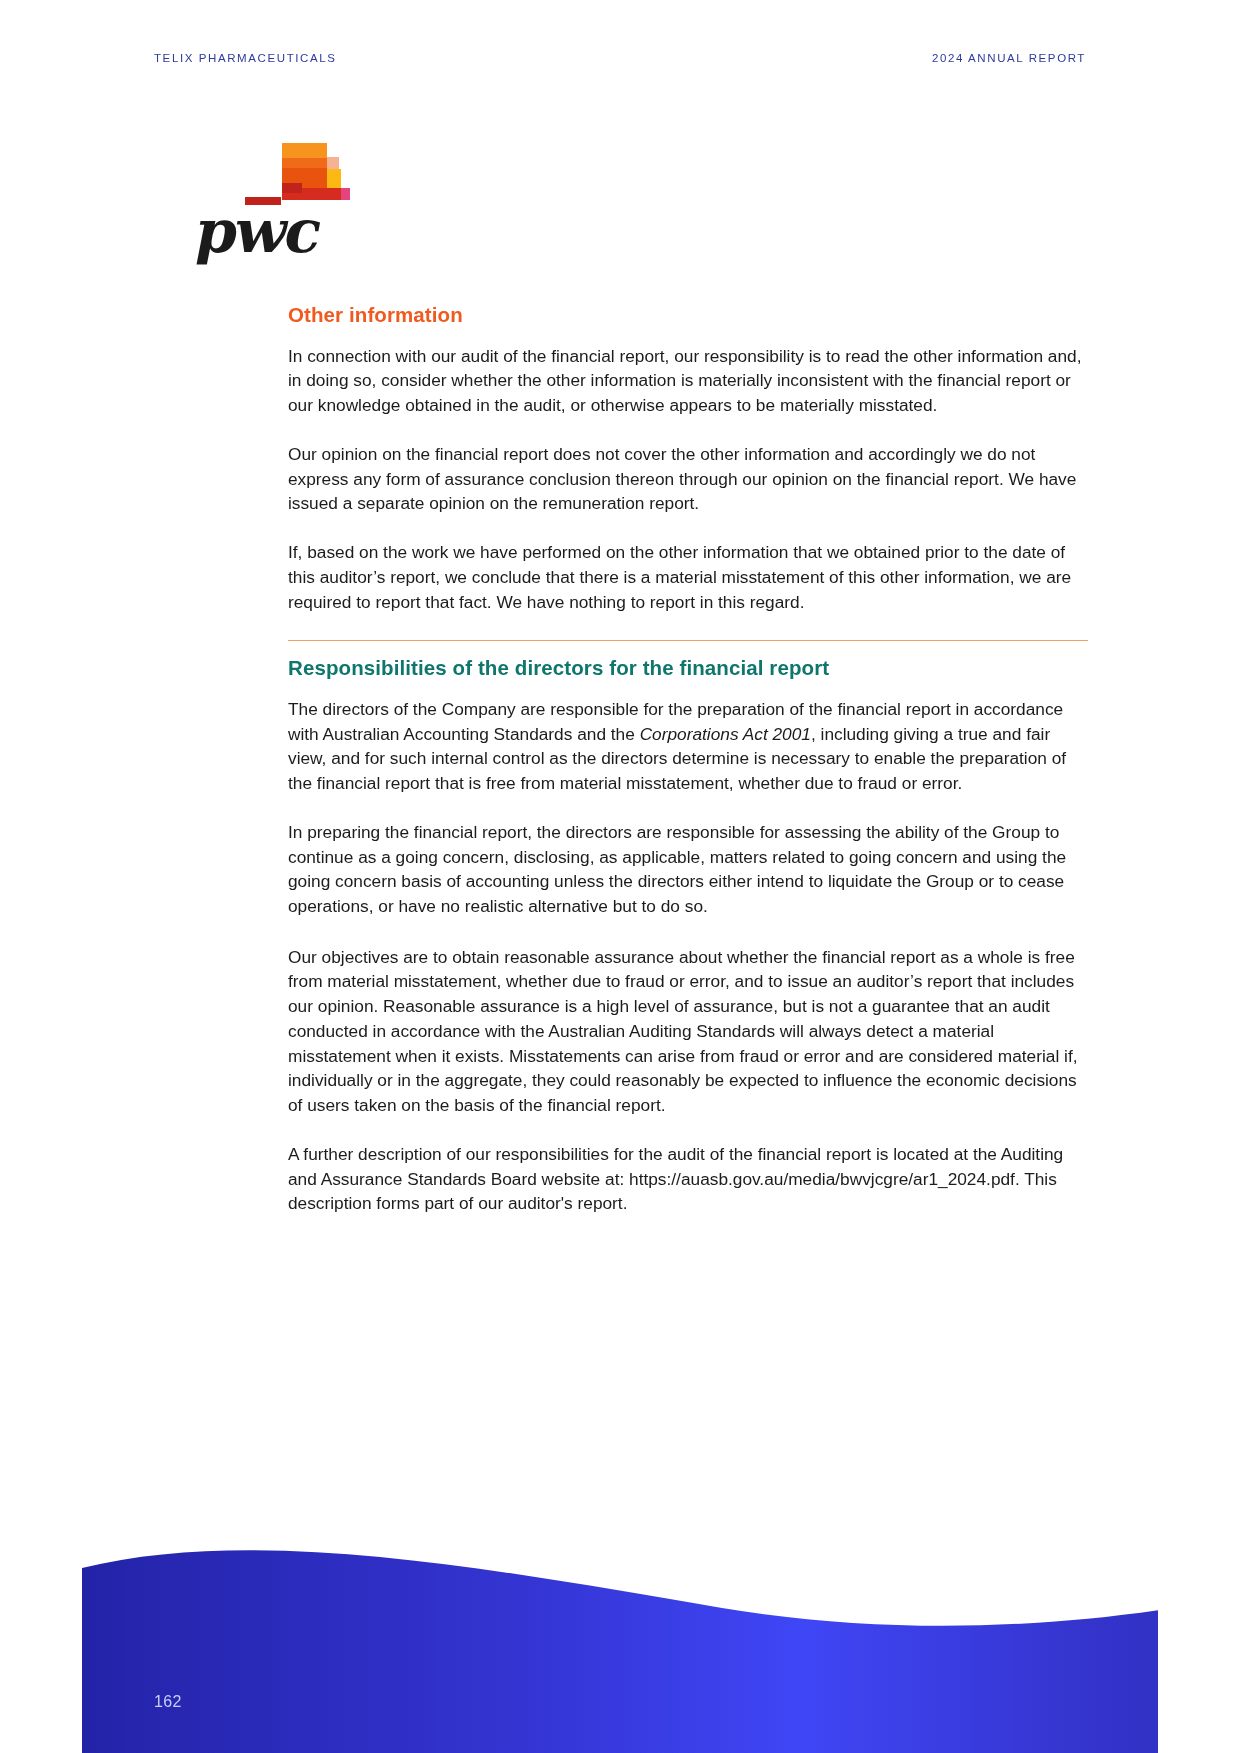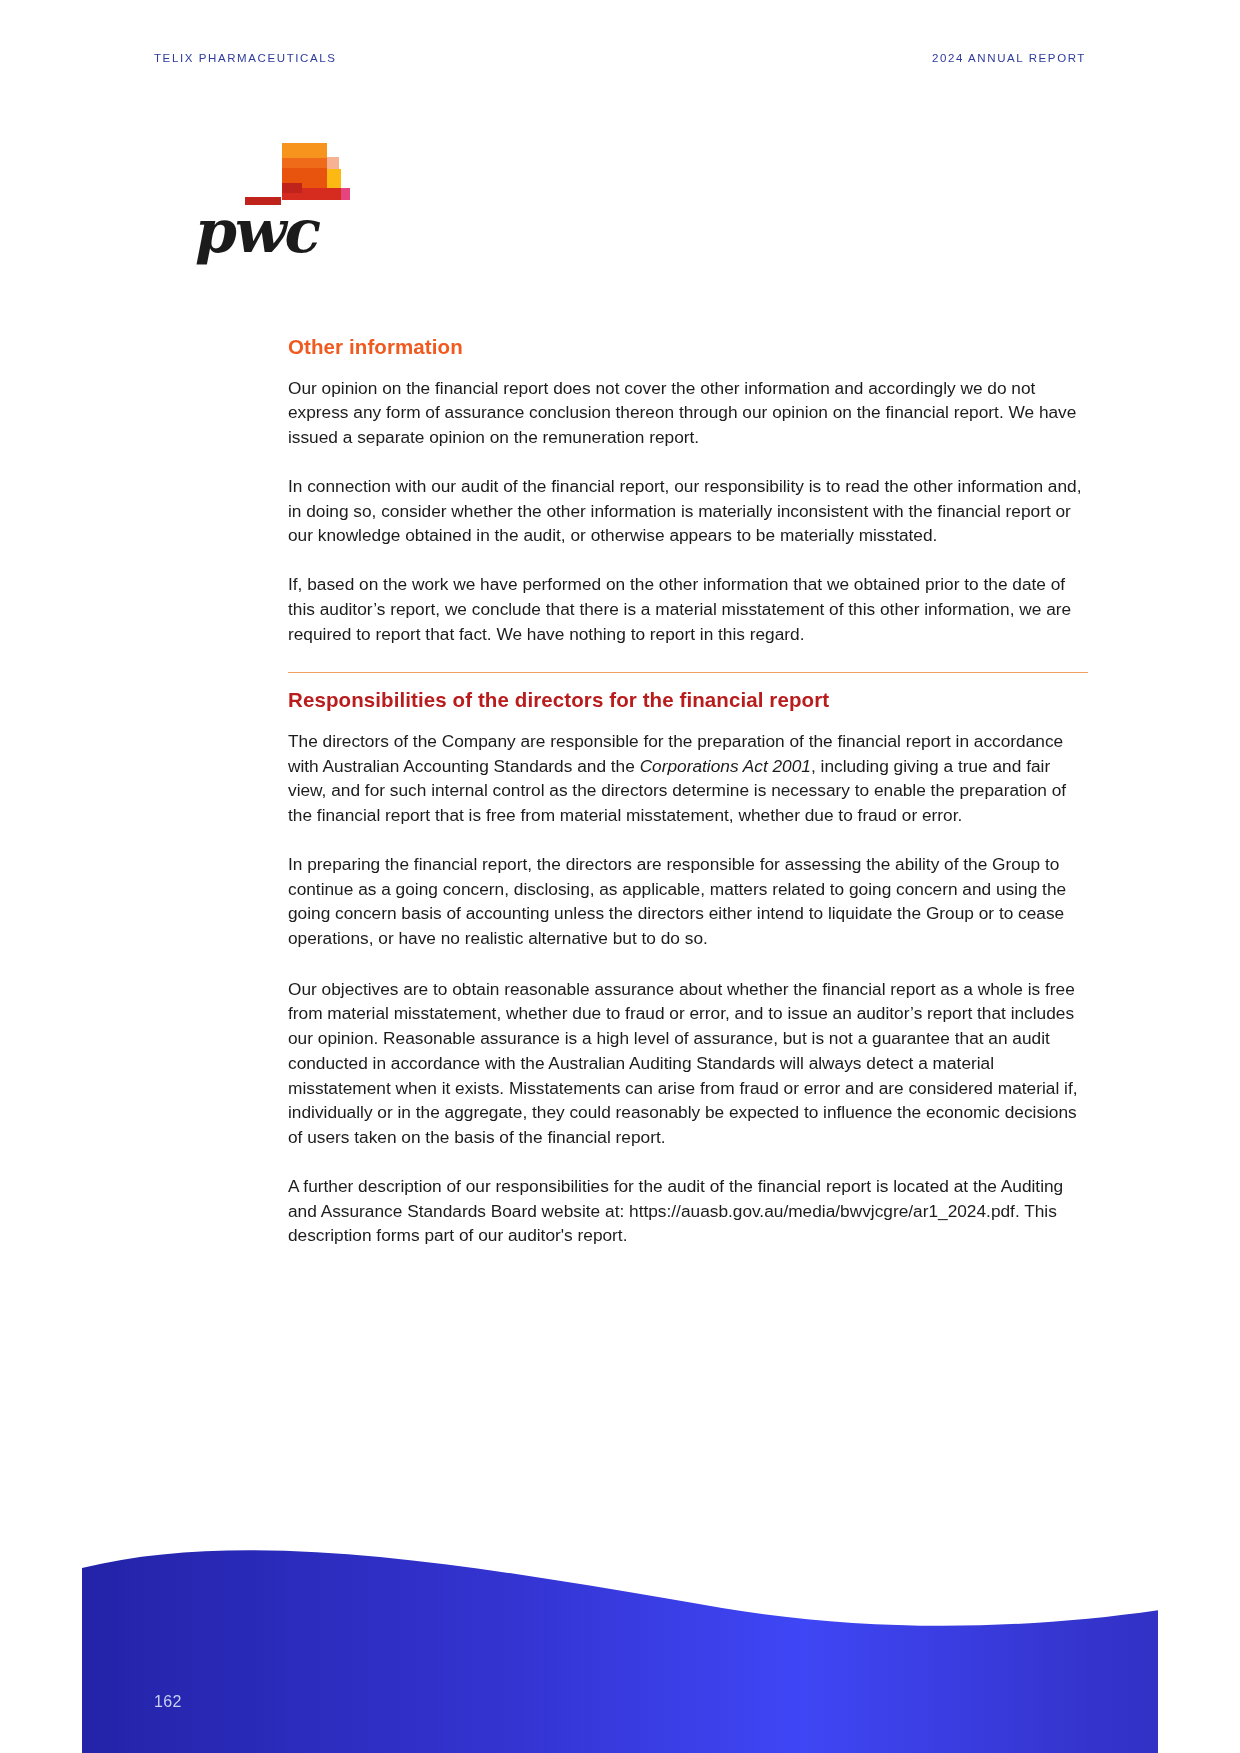--- a/index.html
+++ b/index.html
@@ -65,35 +65,35 @@
     font-style: italic;
     color: #1b1b1b;
     letter-spacing: -2px;
     line-height: 1;
   }
 
   
   .content {
     position: absolute;
     left: 206px;
-    top: 334px;
+    top: 302px;
     width: 800px;
   }
   h1.section-title {
     font-size: 20.5px;
     font-weight: 700;
     color: #f05a1e;
     margin: 0 0 16px 0;
     line-height: 1.25;
     letter-spacing: 0.1px;
   }
   h2.rule-title {
     font-size: 20.5px;
     font-weight: 700;
-    color: #b91c1c;
+    color: #0f766e;
     margin: 0 0 16px 0;
     padding-top: 14px;
     border-top: 1.4px solid #f0a060;
     line-height: 1.25;
     letter-spacing: 0.1px;
   }
   p.para {
     font-size: 17.3px;
     line-height: 1.43;
     color: #1c1c1c;
@@ -156,22 +156,22 @@
 
       <rect x="50" y="58" width="36" height="8" fill="#c0231c"></rect>
     </svg>
     <div class="pwc-word">pwc</div>
   </div>
 
   <div class="content">
 
     <section>
       <h1 class="section-title">Other information</h1>
+      <p class="para">In connection with our audit of the financial report, our responsibility is to read the other information and, in doing so, consider whether the other information is materially inconsistent with the financial report or our knowledge obtained in the audit, or otherwise appears to be materially misstated.</p>
       <p class="para">Our opinion on the financial report does not cover the other information and accordingly we do not express any form of assurance conclusion thereon through our opinion on the financial report. We have issued a separate opinion on the remuneration report.</p>
-      <p class="para">In connection with our audit of the financial report, our responsibility is to read the other information and, in doing so, consider whether the other information is materially inconsistent with the financial report or our knowledge obtained in the audit, or otherwise appears to be materially misstated.</p>
       <p class="para">If, based on the work we have performed on the other information that we obtained prior to the date of this auditor’s report, we conclude that there is a material misstatement of this other information, we are required to report that fact. We have nothing to report in this regard.</p>
     </section>
 
     <div class="section-spacer"></div>
 
     <section>
       <h2 class="rule-title">Responsibilities of the directors for the financial report</h2>
       <p class="para"><span>The directors of the Company are responsible for the preparation of the financial report in accordance with Australian Accounting Standards and the </span><em>Corporations Act 2001</em><span>, including giving a true and fair view, and for such internal control as the directors determine is necessary to enable the preparation of the financial report that is free from material misstatement, whether due to fraud or error.</span></p>
       <p class="para"><span>In preparing the financial report, the directors are responsible for assessing the ability of the Group to continue as a going concern, disclosing, as applicable, matters related to going concern and using the going concern basis of accounting unless the directors either intend to liquidate the Group or to cease operations, or have no realistic alternative but to do so.</span></p>
     </section>

